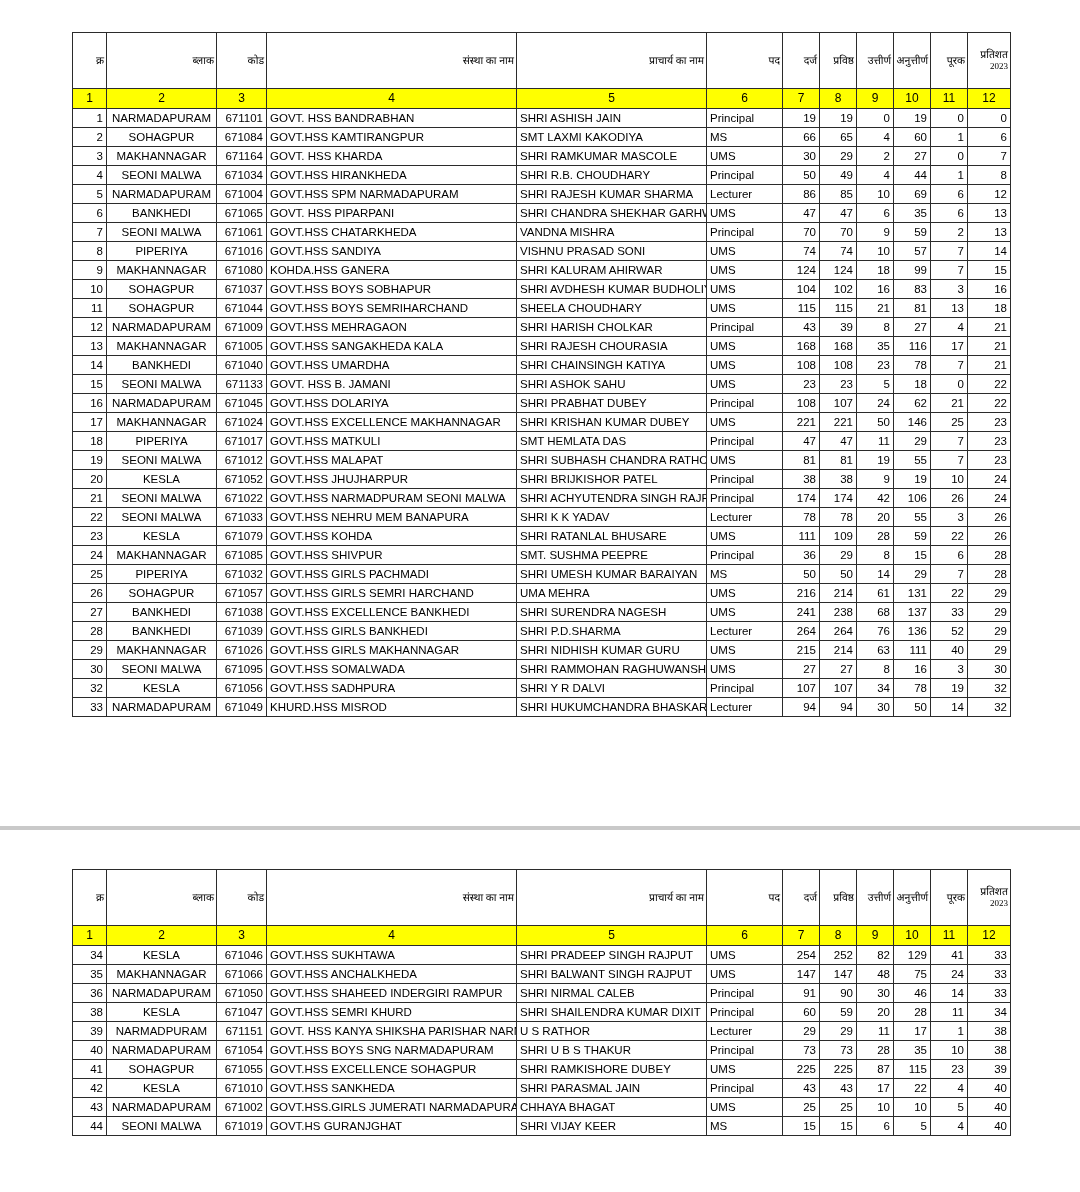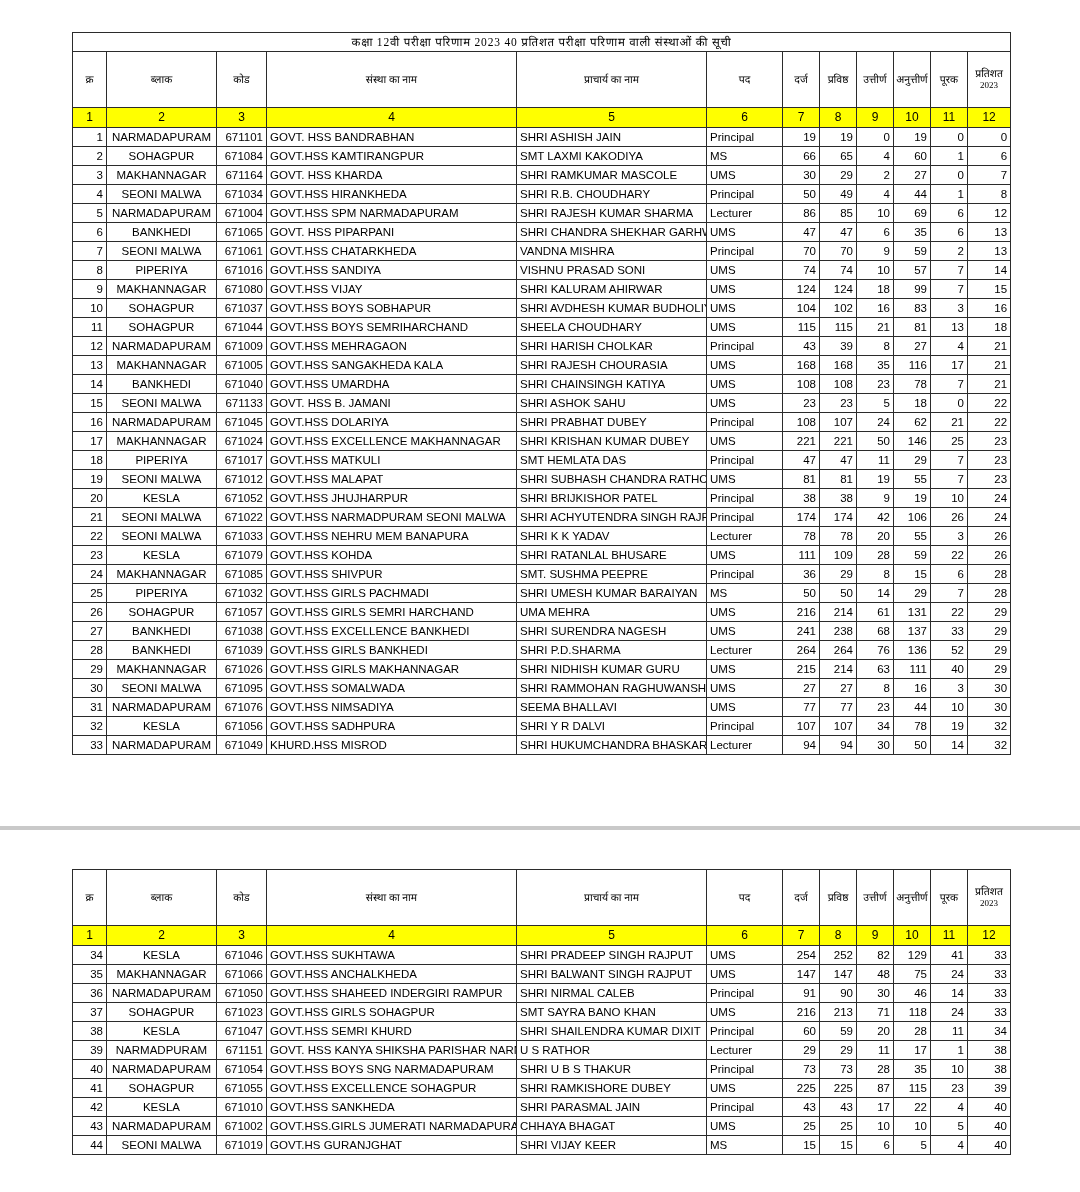--- a/index.html
+++ b/index.html
@@ -62,21 +62,21 @@
     text-align: center;
     font-size: 15px;
     line-height: 26px;
     height: 26px;
     letter-spacing: 0.8px;
     font-family: "Liberation Serif", serif;
   }
 
   
   tr.hdr td {
-    text-align: center;
+    text-align: right;
     font-size: 10.5px;
     line-height: 12px;
     height: 28px;
     padding: 16px 2px;
     white-space: normal;
     font-family: "Liberation Serif", serif;
   }
   tr.hdr td .hdr-sm {
     display: block;
     font-size: 9px;
@@ -138,23 +138,20 @@
         <col class="w-prin">
           <col class="w-post">
           <col class="w-n1">
           <col class="w-n2">
         <col class="w-n3">
           <col class="w-n4">
           <col class="w-n5">
           <col class="w-n6">
       </colgroup>
       <tbody>
-        <tr>
-          <td class="subtitle-cell" colspan="12">कक्षा 12वी परीक्षा परिणाम 2023 40 प्रतिशत परीक्षा परिणाम वाली संस्थाओं की सूची</td>
-        </tr>
         <tr class="hdr">
           <td>क्र</td>
           <td>ब्लाक</td>
           <td>कोड</td>
           <td>संस्था का नाम</td>
           <td>प्राचार्य का नाम</td>
           <td>पद</td>
           <td>दर्ज</td>
           <td>प्रविष्ठ</td>
           <td>उत्तीर्ण</td>
@@ -287,21 +284,21 @@
             <td class="c-num">74</td>
             <td class="c-num">10</td>
             <td class="c-num">57</td>
             <td class="c-num">7</td>
             <td class="c-num">14</td>
           </tr>
           <tr>
             <td class="c-sno">9</td>
             <td class="c-block">MAKHANNAGAR</td>
             <td class="c-code">671080</td>
-            <td class="c-inst">GOVT.HSS VIJAY</td>
+            <td class="c-inst">KOHDA.HSS GANERA</td>
             <td class="c-prin">SHRI KALURAM AHIRWAR</td>
             <td class="c-post">UMS</td>
             <td class="c-num">124</td>
             <td class="c-num">124</td>
             <td class="c-num">18</td>
             <td class="c-num">99</td>
             <td class="c-num">7</td>
             <td class="c-num">15</td>
           </tr>
           <tr>
@@ -589,34 +586,20 @@
             <td class="c-block">SEONI MALWA</td>
             <td class="c-code">671095</td>
             <td class="c-inst">GOVT.HSS SOMALWADA</td>
             <td class="c-prin">SHRI RAMMOHAN RAGHUWANSHI</td>
             <td class="c-post">UMS</td>
             <td class="c-num">27</td>
             <td class="c-num">27</td>
             <td class="c-num">8</td>
             <td class="c-num">16</td>
             <td class="c-num">3</td>
-            <td class="c-num">30</td>
-          </tr>
-          <tr>
-            <td class="c-sno">31</td>
-            <td class="c-block">NARMADAPURAM</td>
-            <td class="c-code">671076</td>
-            <td class="c-inst">GOVT.HSS NIMSADIYA</td>
-            <td class="c-prin">SEEMA BHALLAVI</td>
-            <td class="c-post">UMS</td>
-            <td class="c-num">77</td>
-            <td class="c-num">77</td>
-            <td class="c-num">23</td>
-            <td class="c-num">44</td>
-            <td class="c-num">10</td>
             <td class="c-num">30</td>
           </tr>
           <tr>
             <td class="c-sno">32</td>
             <td class="c-block">KESLA</td>
             <td class="c-code">671056</td>
             <td class="c-inst">GOVT.HSS SADHPURA</td>
             <td class="c-prin">SHRI Y R DALVI</td>
             <td class="c-post">Principal</td>
             <td class="c-num">107</td>
@@ -729,34 +712,20 @@
             <td class="c-prin">SHRI NIRMAL CALEB</td>
             <td class="c-post">Principal</td>
             <td class="c-num">91</td>
             <td class="c-num">90</td>
             <td class="c-num">30</td>
             <td class="c-num">46</td>
             <td class="c-num">14</td>
             <td class="c-num">33</td>
           </tr>
           <tr>
-            <td class="c-sno">37</td>
-            <td class="c-block">SOHAGPUR</td>
-            <td class="c-code">671023</td>
-            <td class="c-inst">GOVT.HSS GIRLS SOHAGPUR</td>
-            <td class="c-prin">SMT SAYRA BANO KHAN</td>
-            <td class="c-post">UMS</td>
-            <td class="c-num">216</td>
-            <td class="c-num">213</td>
-            <td class="c-num">71</td>
-            <td class="c-num">118</td>
-            <td class="c-num">24</td>
-            <td class="c-num">33</td>
-          </tr>
-          <tr>
             <td class="c-sno">38</td>
             <td class="c-block">KESLA</td>
             <td class="c-code">671047</td>
             <td class="c-inst">GOVT.HSS SEMRI KHURD</td>
             <td class="c-prin">SHRI SHAILENDRA KUMAR DIXIT</td>
             <td class="c-post">Principal</td>
             <td class="c-num">60</td>
             <td class="c-num">59</td>
             <td class="c-num">20</td>
             <td class="c-num">28</td>

